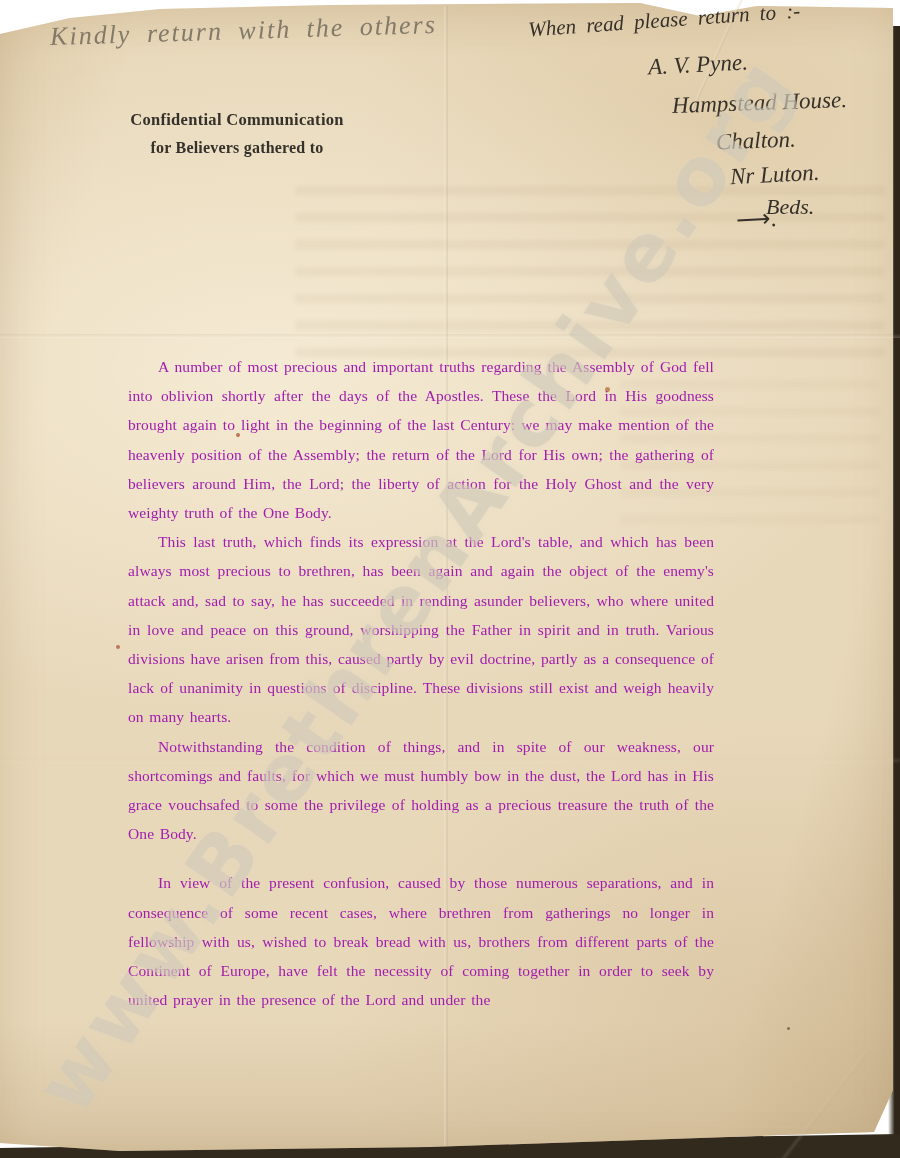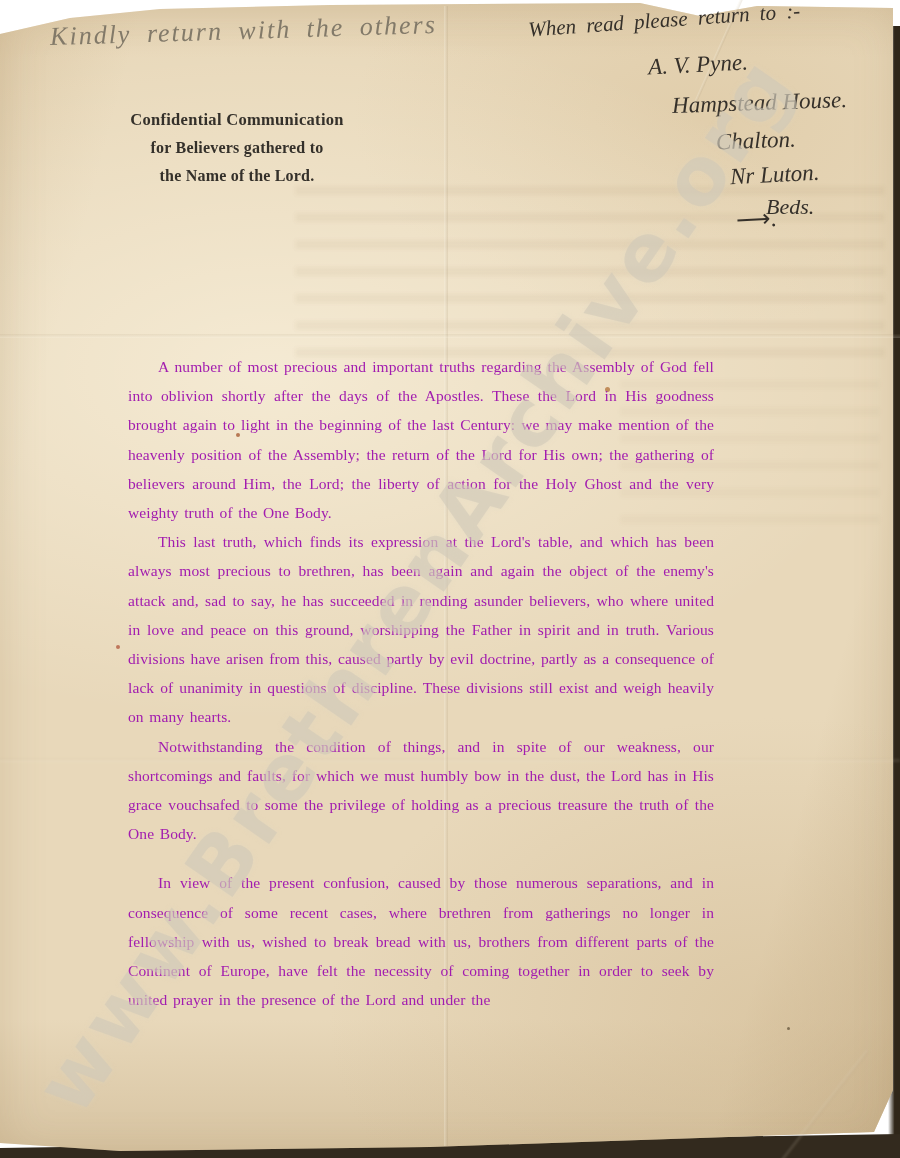--- a/index.html
+++ b/index.html
@@ -153,21 +153,20 @@
 <div class="hand ink ink-line2">A. V. Pyne.</div>
 <div class="hand ink ink-line3">Hampstead House.</div>
 <div class="hand ink ink-line4">Chalton.</div>
 <div class="hand ink ink-line5">Nr Luton.</div>
 <div class="hand ink ink-line6">Beds.</div>
 <div class="hand ink ink-arrow">⟶.</div>
 
 <div class="heading">
   <div class="h1">Confidential Communication</div>
   <div class="h2">for Believers gathered to</div>
-  <div class="h3">the Name of the Lord.</div>
 </div>
 
 <div class="body-text">
   <p>A number of most precious and important truths regarding the Assembly of God fell into oblivion shortly after the days of the Apostles. These the Lord in His goodness brought again to light in the beginning of the last Century: we may make mention of the heavenly position of the Assembly; the return of the Lord for His own; the gathering of believers around Him, the Lord; the liberty of action for the Holy Ghost and the very weighty truth of the One Body.</p>
   <p>This last truth, which finds its expression at the Lord's table, and which has been always most precious to brethren, has been again and again the object of the enemy's attack and, sad to say, he has succeeded in rending asunder believers, who where united in love and peace on this ground, worshipping the Father in spirit and in truth. Various divisions have arisen from this, caused partly by evil doctrine, partly as a consequence of lack of unanimity in questions of discipline. These divisions still exist and weigh heavily on many hearts.</p>
   <p>Notwithstanding the condition of things, and in spite of our weakness, our shortcomings and faults, for which we must humbly bow in the dust, the Lord has in His grace vouchsafed to some the privilege of holding as a precious treasure the truth of the One Body.</p>
   <p class="gap">In view of the present confusion, caused by those numerous separations, and in consequence of some recent cases, where brethren from gatherings no longer in fellowship with us, wished to break bread with us, brothers from different parts of the Continent of Europe, have felt the necessity of coming together in order to seek by united prayer in the presence of the Lord and under the</p>
 </div>
 
 <div class="watermark">www.BrethrenArchive.org</div>

